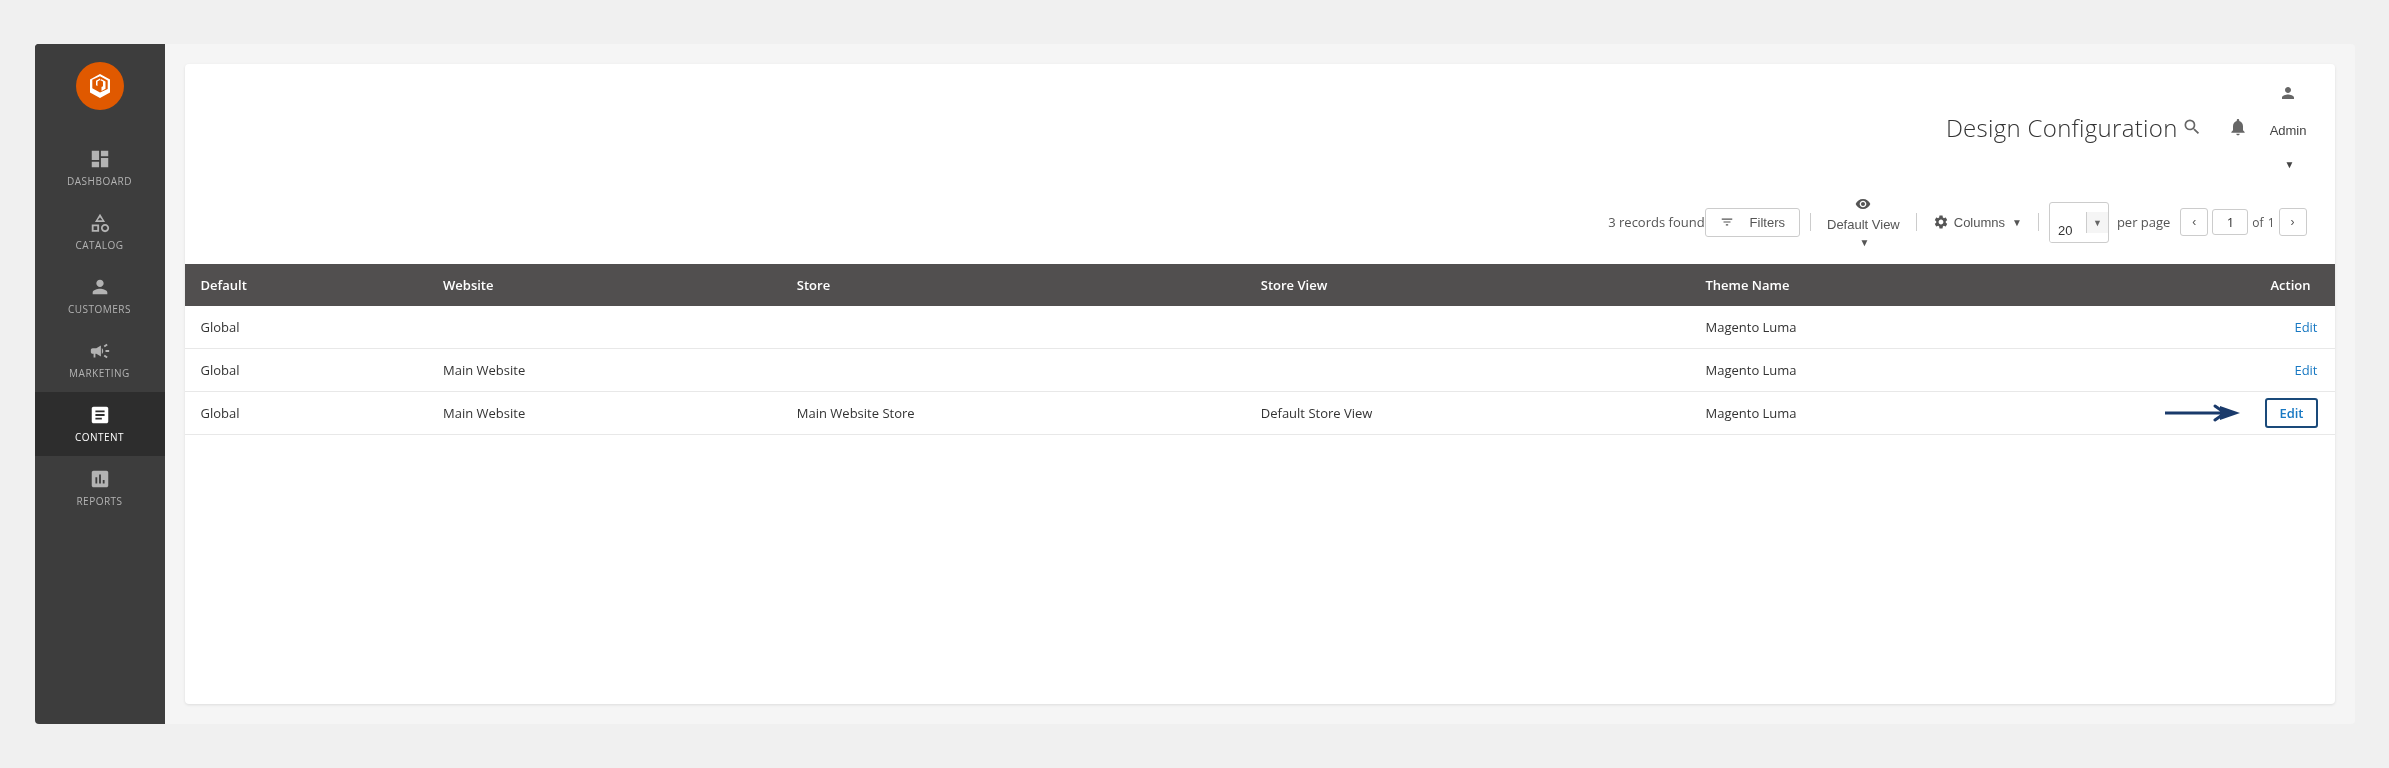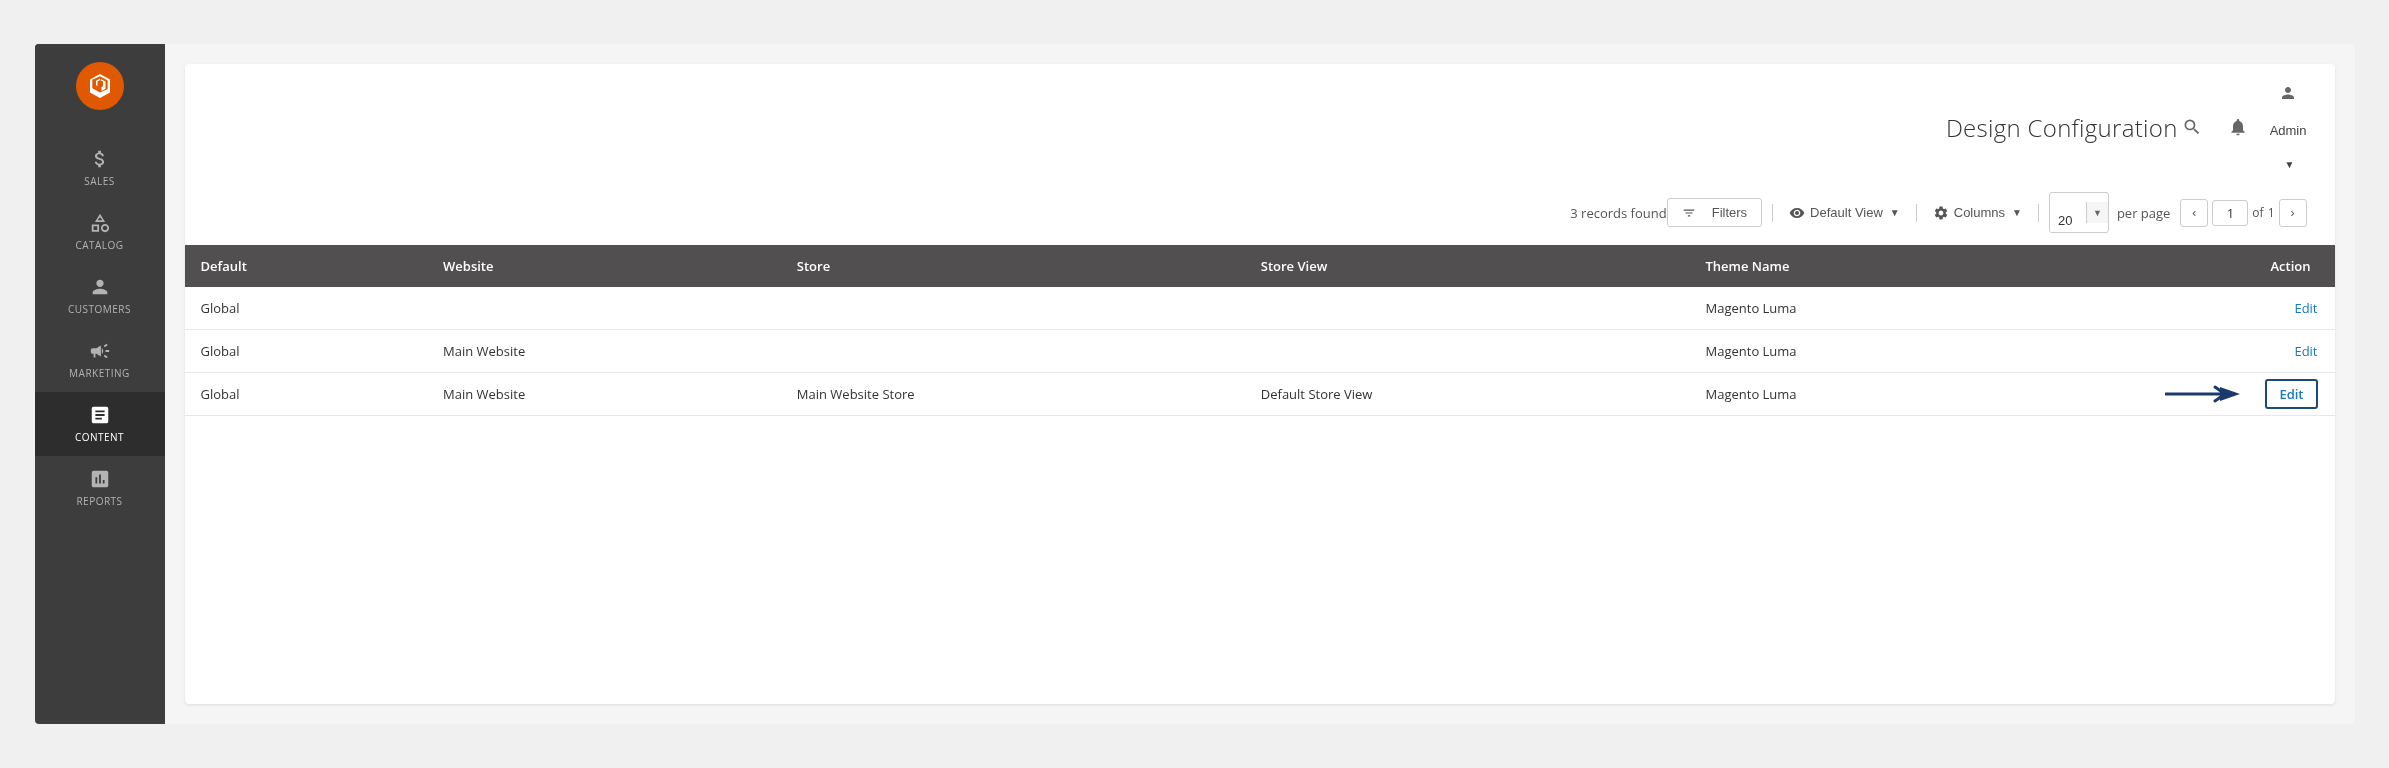--- a/index.html
+++ b/index.html
@@ -225,20 +225,21 @@
     .btn-view {
       display: flex;
       align-items: center;
       gap: 5px;
       background: none;
       border: none;
       cursor: pointer;
       font-size: 13px;
       color: #555;
       padding: 4px 6px;
+      flex-direction: column;
     }
 
     .btn-view svg {
       width: 16px;
       height: 16px;
       fill: #555;
     }
 
     .btn-columns {
       display: flex;
@@ -412,27 +413,27 @@
 
           <svg viewBox="0 0 28 28" fill="none" xmlns="http://www.w3.org/2000/svg">
             <path d="M14 2L4 7.5v13L14 26l10-5.5v-13L14 2zm0 2.3l7.7 4.2v8.6L14 20.5l-7.7-4.2v-8.6L14 4.3z" fill="white"></path>
             <path d="M14 6.5l-4 2.2v4.6l1.5.8V9.5L14 8l3 1.6v4.6l-1.5.8V19l4-2.2V9.5l-4-2.2-1.5.8z" fill="white"></path>
           </svg>
         </div>
       </div>
 
       <nav class="sidebar-nav">
 
-
         <div class="sidebar-item">
           <svg viewBox="0 0 24 24">
-            <path d="M11.8 10.9c-2.27-.59-3-1.2-3-2.15 0-1.09 1.01-1.85 2.7-1.85 1.78 0 2.44.85 2.5 2.1h2.21c-.07-1.72-1.12-3.3-3.21-3.81V3h-3v2.16c-1.94.42-3.5 1.68-3.5 3.61 0 2.31 1.91 3.46 4.7 4.13 2.5.6 3 1.48 3 2.41 0 .69-.49 1.79-2.7 1.79-2.06 0-2.87-.92-2.98-2.1h-2.2c.12 2.19 1.76 3.42 3.68 3.83V21h3v-2.15c1.95-.37 3.5-1.5 3.5-3.55 0-2.84-2.43-3.81-4.7-4.4z"></path>
-          </svg>
-          <span class="sidebar-item-label">SALES</span>
-        </div>
+            <path d="M3 13h8V3H3v10zm0 8h8v-6H3v6zm10 0h8V11h-8v10zm0-18v6h8V3h-8z"></path>
+          </svg>
+          <span class="sidebar-item-label">DASHBOARD</span>
+        </div>
+
 
         <div class="sidebar-item">
           <svg viewBox="0 0 24 24">
             <path d="M12 2l-5.5 9h11L12 2zm0 3.84L14.6 9h-5.2L12 5.84zM17.5 13c-2.49 0-4.5 2.01-4.5 4.5s2.01 4.5 4.5 4.5 4.5-2.01 4.5-4.5-2.01-4.5-4.5-4.5zm0 7c-1.38 0-2.5-1.12-2.5-2.5s1.12-2.5 2.5-2.5 2.5 1.12 2.5 2.5-1.12 2.5-2.5 2.5zM3 21.5h8v-8H3v8zm2-6h4v4H5v-4z"></path>
           </svg>
           <span class="sidebar-item-label">CATALOG</span>
         </div>
 
         <div class="sidebar-item">
           <svg viewBox="0 0 24 24">

